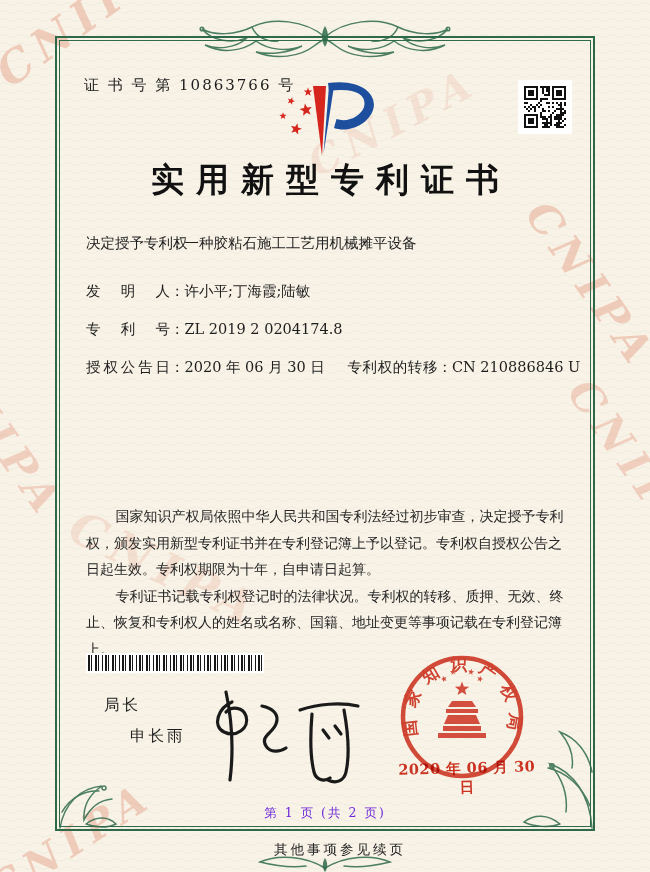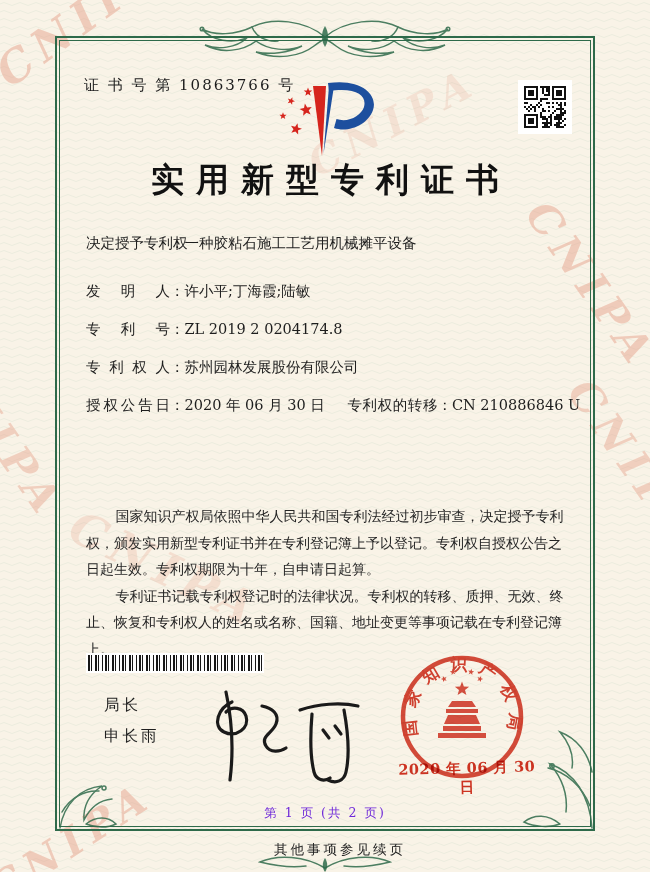--- a/index.html
+++ b/index.html
@@ -55,21 +55,21 @@
       #161616 0 2px, #fdfdfd 2px 3px,
       #161616 3px 4px, #fdfdfd 4px 7px,
       #161616 7px 9px, #fdfdfd 9px 10px,
       #161616 10px 11px, #fdfdfd 11px 14px,
       #161616 14px 15px, #fdfdfd 15px 17px);
   }
 
   .signer{position:absolute; left:104px; font-family:"DejaVu Sans","Liberation Sans",sans-serif;
     font-size:15.5px; letter-spacing:3px; color:#1f1f1f; font-weight:500;}
   .signer.t{top:695px;}
-  .signer.n{top:726px;}
+  .signer.n{top:726px;margin-left:26px;}
 
   .sig-svg{position:absolute; left:185px; top:678px;}
 
   .seal-svg{position:absolute; left:390px; top:645px; mix-blend-mode:multiply; opacity:.93;}
   .seal-date{
     position:absolute; left:393px; top:759px; width:148px; text-align:center;
     color:var(--seal-red,#d23524); font-size:14.5px; letter-spacing:.5px; font-weight:600;
     transform:rotate(-1.5deg); mix-blend-mode:multiply;
   }
 
@@ -289,23 +289,20 @@
     <div class="frow first">
       <span class="flabel">决定授予专利权</span><span class="colon">：</span><span class="fval">一种胶粘石施工工艺用机械摊平设备</span>
     </div>
     <div class="frow">
       <span class="flabel">发明人</span><span class="colon">：</span><span class="fval">许小平;丁海霞;陆敏</span>
     </div>
     <div class="frow">
       <span class="flabel">专利号</span><span class="colon">：</span><span class="fval">ZL 2019 2 0204174.8</span>
     </div>
     <div class="frow">
-      <span class="flabel">专利权人</span><span class="colon">：</span><span class="fval">苏州园林发展股份有限公司</span>
-    </div>
-    <div class="frow">
       <span>
         <span class="flabel">授权公告日</span><span class="colon">：</span><span class="fval">2020 年 06 月 30 日</span>
       </span>
       <span class="grant-group2">
         <span class="flabel2">专利权的转移</span><span class="colon">：</span><span class="fval">CN 210886846 U</span>
       </span>
     </div>
   </div>
 
   <div class="body-text">

